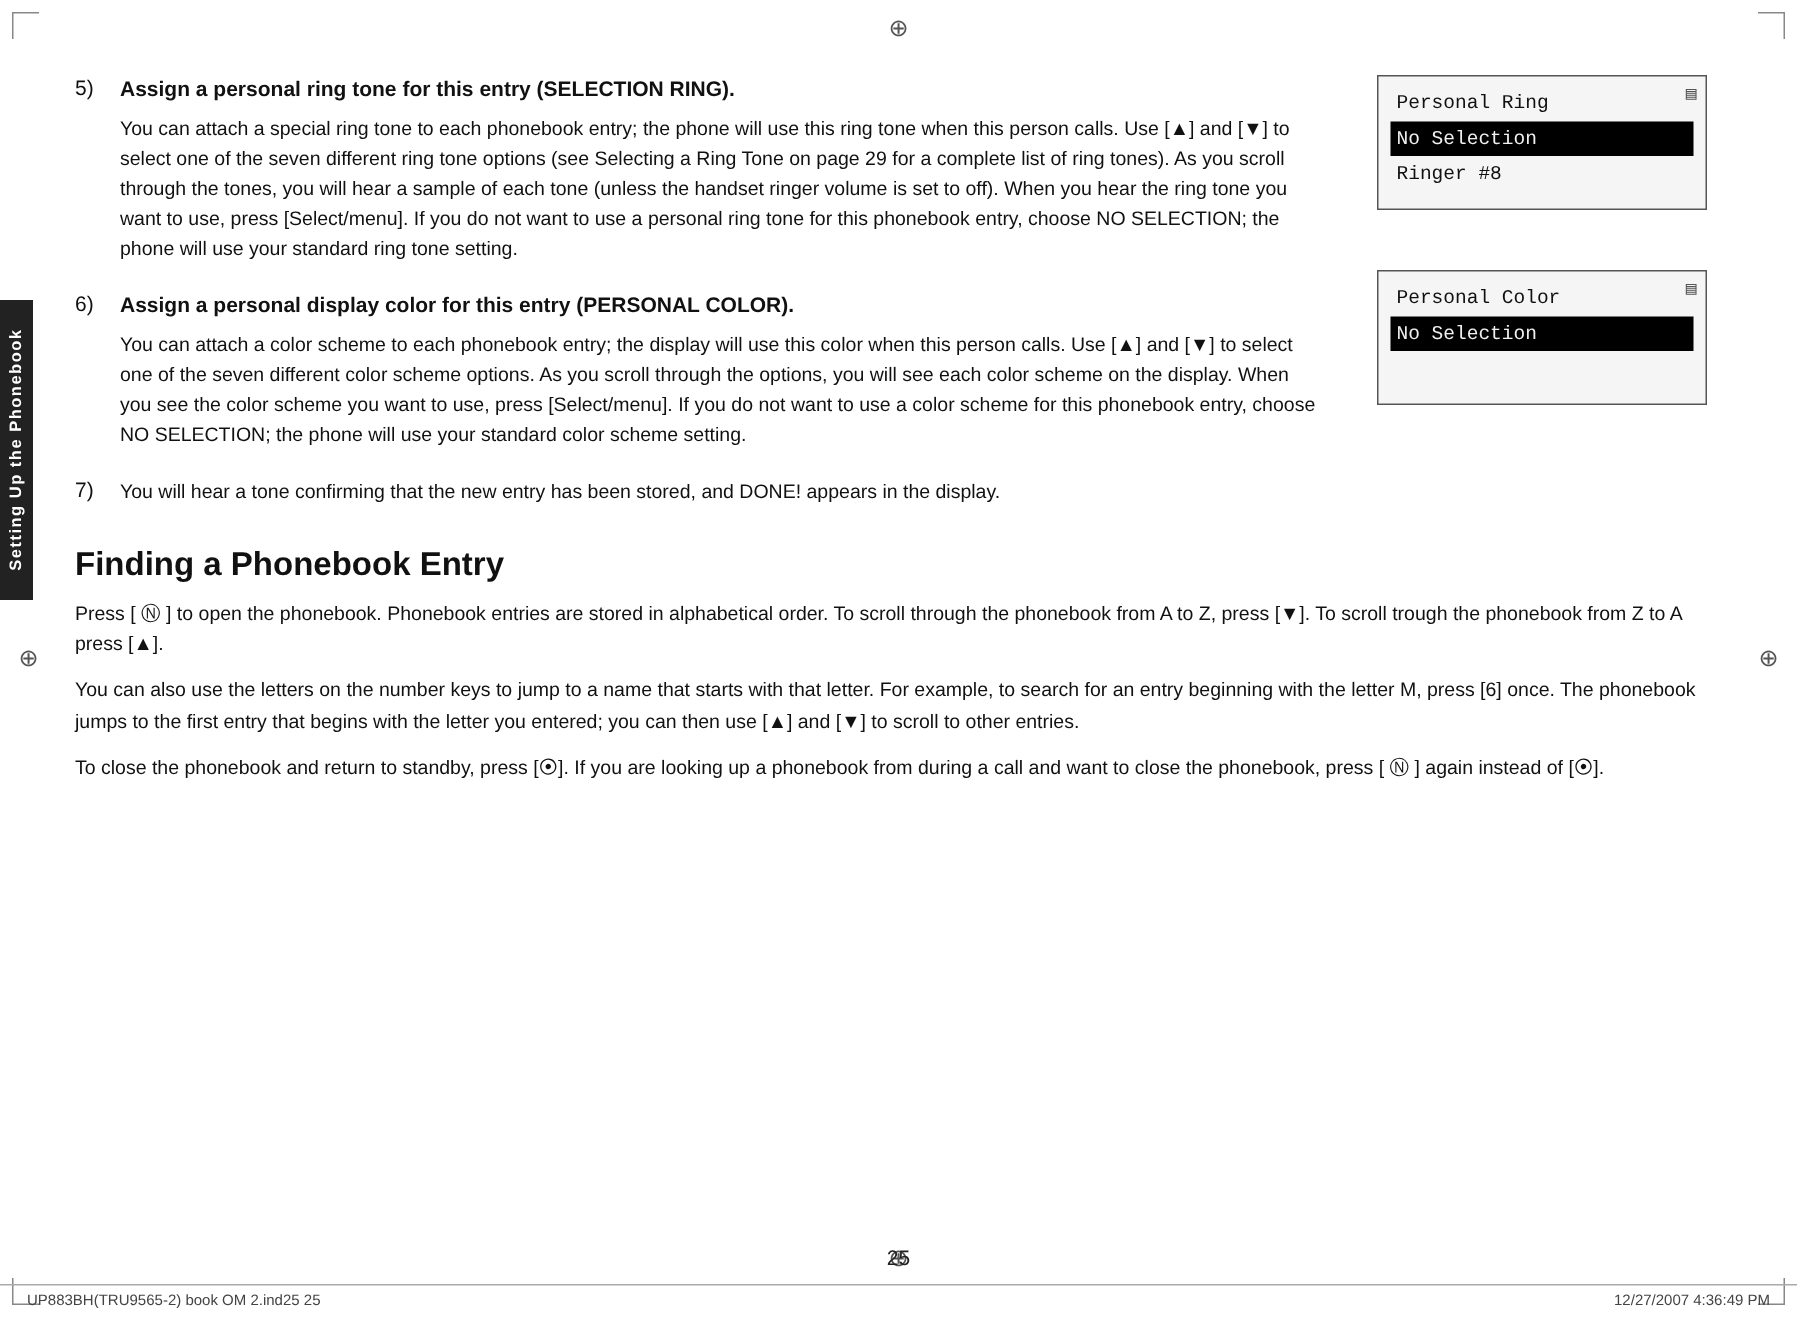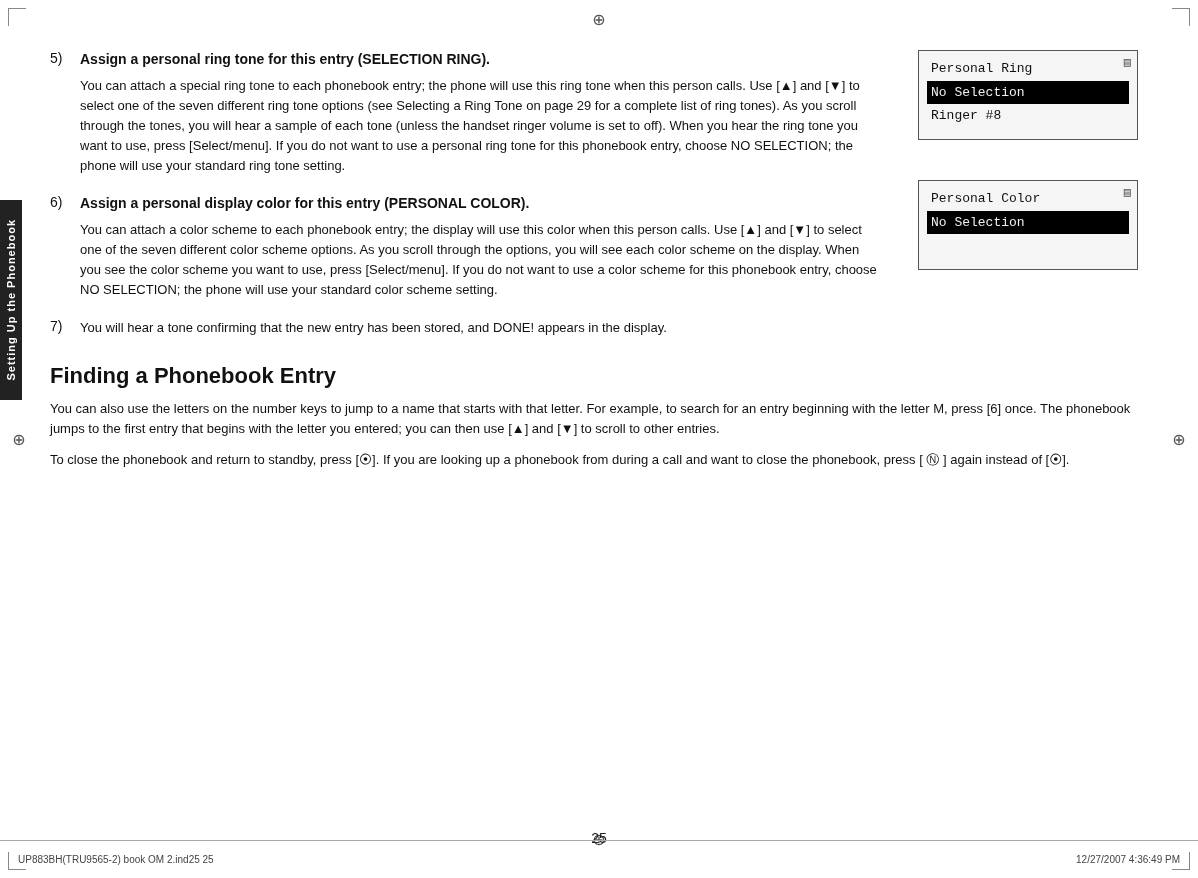--- a/index.html
+++ b/index.html
@@ -55,21 +55,21 @@
       font-size: 14px;
       color: #222;
     }
 
     
     .footer-bar {
       position: absolute;
       bottom: 0;
       left: 0;
       right: 0;
-      height: 38px;
+      height: 22px;
       border-top: 1px solid #aaa;
       display: flex;
       align-items: center;
       justify-content: space-between;
       padding: 0 18px;
       font-size: 10px;
       color: #444;
     }
 
     
@@ -272,20 +272,21 @@
       </div>
     </div>
 
     <div class="section-7">
       <div class="section-number">7)</div>
       <div class="section-text" style="flex:1;">You will hear a tone confirming that the new entry has been stored, and DONE! appears in the display.</div>
     </div>
 
     <div class="finding-section">
       <div class="finding-title">Finding a Phonebook Entry</div>
+      <div class="finding-text">Press [ Ⓝ ] to open the phonebook. Phonebook entries are stored in alphabetical order. To scroll through the phonebook from A to Z, press [▼]. To scroll trough the phonebook from Z to A press [▲].</div>
       <div class="finding-text">You can also use the letters on the number keys to jump to a name that starts with that letter. For example, to search for an entry beginning with the letter M, press [6] once. The phonebook jumps to the first entry that begins with the letter you entered; you can then use [▲] and [▼] to scroll to other entries.</div>
       <div class="finding-text">To close the phonebook and return to standby, press [⦿]. If you are looking up a phonebook from during a call and want to close the phonebook, press [ Ⓝ ] again instead of [⦿].</div>
     </div>
 
   </div>
 
   <div class="page-number">25</div>
 
   <div class="footer-bar">
     <span>UP883BH(TRU9565-2) book OM 2.ind25   25</span>

